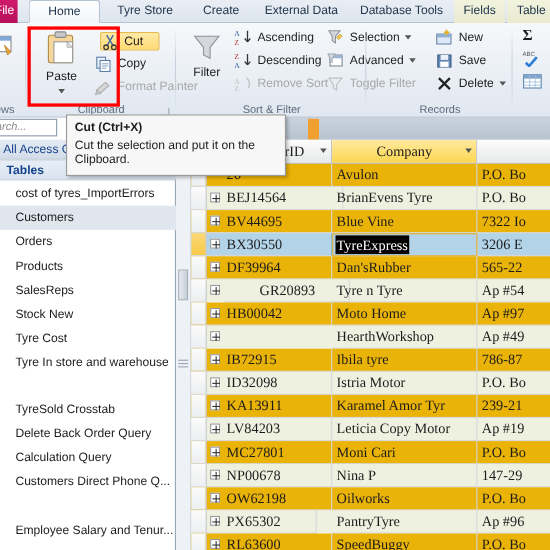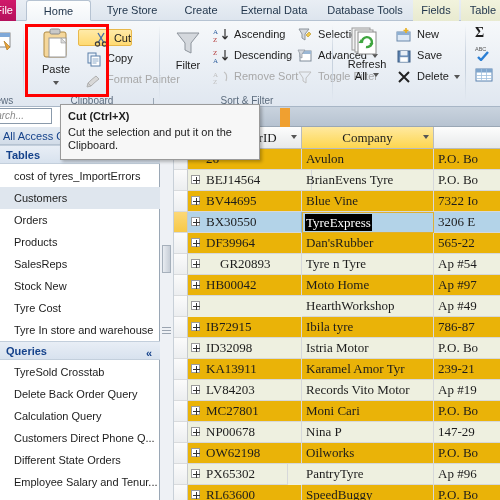--- a/index.html
+++ b/index.html
@@ -259,21 +259,21 @@
         <svg width="34" height="34" viewBox="0 0 34 34">
           <rect x="5" y="5" width="22" height="25" rx="2" fill="#f5d79b" stroke="#b08a43"></rect>
           <rect x="11" y="2" width="10" height="5" rx="1.5" fill="#c9c9c9" stroke="#8a8a8a"></rect>
           <rect x="10" y="11" width="17" height="19" fill="#fff" stroke="#9a9a9a"></rect>
           <path d="M22 11 L27 16 L22 16 Z" fill="#dcdcdc" stroke="#9a9a9a" stroke-width=".6"></path>
         </svg>
         <div class="lbl">Paste</div>
         <div style="margin-top:1px;width:0;height:0;display:inline-block;border-left:3px solid transparent;border-right:3px solid transparent;border-top:4px solid #555;"></div>
       </div>
 
-      <div class="smallbtn hl-cut" style="left:54px;top:8px;width:54px;text-align:right;">
+      <div class="smallbtn hl-cut" style="left:67px;top:8px;width:54px;">
         <span class="ico">
           <svg width="16" height="16" viewBox="0 0 16 16">
             <path d="M5 2 L11 12 M11 2 L5 12" stroke="#4a6fa5" stroke-width="1.4" fill="none"></path>
             <circle cx="4.5" cy="13" r="2.1" fill="none" stroke="#3d3d3d" stroke-width="1.2"></circle>
             <circle cx="11.5" cy="13" r="2.1" fill="none" stroke="#3d3d3d" stroke-width="1.2"></circle>
           </svg>
         </span>
         <span class="txt">Cut</span>
       </div>
 
@@ -376,33 +376,20 @@
         </span>
         <span class="txt">Toggle Filter</span>
       </div>
 
       <div class="rgroup-label">Sort &amp; Filter</div>
       <div class="rgroup-sep" style="right:0;"></div>
     </div>
 
     <div class="rgroup" style="left:334px;width:132px;">
 
-      <div class="bigbtn" style="left:8px;top:5px;width:50px;">
-        <svg width="34" height="30" viewBox="0 0 34 30">
-          <rect x="2" y="2" width="18" height="22" fill="#f2f2f2" stroke="#9a9a9a"></rect>
-          <rect x="5" y="4" width="18" height="22" fill="#f8f8f8" stroke="#9a9a9a"></rect>
-          <rect x="8" y="6" width="18" height="22" fill="#fff" stroke="#8a8a8a"></rect>
-          <path d="M12 17 a5 5 0 1 1 4 4" stroke="#3ea53e" stroke-width="2.4" fill="none"></path>
-          <path d="M11 13 l1.5 4 l-4 0 z" fill="#3ea53e"></path>
-          <path d="M21 21 l-1.5-4 l4 0 z" fill="#3ea53e"></path>
-        </svg>
-        <div class="lbl">Refresh</div>
-        <div class="lbl" style="display:inline-block;">All</div>
-        <span style="display:inline-block;margin-left:3px;width:0;height:0;border-left:3px solid transparent;border-right:3px solid transparent;border-top:4px solid #555;vertical-align:3px;"></span>
-      </div>
 
       <div class="smallbtn" style="left:62px;top:5px;width:52px;">
         <span class="ico">
           <svg width="16" height="16" viewBox="0 0 16 16">
             <rect x="1" y="5" width="13" height="9" fill="#dce8f5" stroke="#6b88aa"></rect>
             <rect x="1" y="5" width="13" height="3" fill="#8fb0d2"></rect>
             <path d="M10 1 v5 M7.5 3.5 h5" stroke="#e8b020" stroke-width="1.6"></path>
           </svg>
         </span>
         <span class="txt">New</span>
@@ -422,20 +409,21 @@
       <div class="smallbtn" style="left:62px;top:47px;width:64px;">
         <span class="ico">
           <svg width="16" height="16" viewBox="0 0 16 16">
             <path d="M3 3 L13 13 M13 3 L3 13" stroke="#222" stroke-width="2" fill="none"></path>
           </svg>
         </span>
         <span class="txt">Delete</span>
         <span style="display:inline-block;margin-left:2px;width:0;height:0;border-left:3px solid transparent;border-right:3px solid transparent;border-top:4px solid #555;vertical-align:2px;"></span>
       </div>
 
+      <div class="rgroup-label">Records</div>
       <div class="rgroup-sep" style="right:0;"></div>
     </div>
 
     <div class="rgroup" style="left:467px;width:40px;">
       <div class="smallbtn" style="left:8px;top:3px;width:30px;font-family:'Liberation Serif',serif;font-weight:bold;font-size:14px;">
         <span class="txt">Σ</span>
       </div>
       <div class="smallbtn" style="left:8px;top:24px;width:30px;">
         <span class="ico">
           <svg width="18" height="16" viewBox="0 0 18 16">
@@ -467,30 +455,25 @@
 
     <div class="nav-item" style="top:58px;">cost of tyres_ImportErrors</div>
     <div class="nav-item sel" style="top:80px;">Customers</div>
     <div class="nav-item" style="top:102px;">Orders</div>
     <div class="nav-item" style="top:124px;">Products</div>
     <div class="nav-item" style="top:146px;">SalesReps</div>
     <div class="nav-item" style="top:168px;">Stock New</div>
     <div class="nav-item" style="top:190px;">Tyre Cost</div>
     <div class="nav-item" style="top:212px;">Tyre In store and warehouse</div>
 
-    <div class="nav-section" style="top:234px;">
-      <span>Queries</span>
-      <span class="chev">«</span>
-    </div>
 
     <div class="nav-item" style="top:254px;">TyreSold Crosstab</div>
     <div class="nav-item" style="top:276px;">Delete Back Order Query</div>
     <div class="nav-item" style="top:298px;">Calculation Query</div>
     <div class="nav-item" style="top:320px;">Customers Direct Phone Q...</div>
-    <div class="nav-item" style="top:342px;">Different State Orders</div>
     <div class="nav-item" style="top:364px;">Employee Salary and Tenur...</div>
   </div>
 
   <div class="doctab-strip">
     <div class="doctab">Customers</div>
     <div class="doctab-accent"></div>
   </div>
 
   <div class="sheet">
 
@@ -557,21 +540,21 @@
         <div class="rowsel"></div>
         <div class="expander"></div>
         <div class="cell c0" style="left:14px;width:114px;">DF39964</div>
         <div class="cell" style="left:128px;width:132px;">Dan'sRubber</div>
         <div class="cell" style="left:260px;width:70px;">565-22</div>
       </div>
 
       <div class="row alt" style="top:127px;">
         <div class="rowsel"></div>
         <div class="expander"></div>
-        <div class="cell c0" style="left:14px;width:114px;padding-left:32px;">GR20893</div>
+        <div class="cell c0" style="left:30px;width:114px;padding-left:32px;">GR20893</div>
         <div class="cell" style="left:128px;width:132px;">Tyre n Tyre</div>
         <div class="cell" style="left:260px;width:70px;">Ap #54</div>
       </div>
 
       <div class="row white" style="top:148px;">
         <div class="rowsel"></div>
         <div class="expander"></div>
         <div class="cell c0" style="left:14px;width:114px;">HB00042</div>
         <div class="cell" style="left:128px;width:132px;">Moto Home</div>
         <div class="cell" style="left:260px;width:70px;">Ap #97</div>
@@ -606,21 +589,21 @@
         <div class="expander"></div>
         <div class="cell c0" style="left:14px;width:114px;">KA13911</div>
         <div class="cell" style="left:128px;width:132px;">Karamel Amor Tyr</div>
         <div class="cell" style="left:260px;width:70px;">239-21</div>
       </div>
 
       <div class="row alt" style="top:253px;">
         <div class="rowsel"></div>
         <div class="expander"></div>
         <div class="cell c0" style="left:14px;width:114px;">LV84203</div>
-        <div class="cell" style="left:128px;width:132px;">Records Vito Motor</div>
+        <div class="cell" style="left:128px;width:132px;">Leticia Copy Motor</div>
         <div class="cell" style="left:260px;width:70px;">Ap #19</div>
       </div>
 
       <div class="row white" style="top:274px;">
         <div class="rowsel"></div>
         <div class="expander"></div>
         <div class="cell c0" style="left:14px;width:114px;">MC27801</div>
         <div class="cell" style="left:128px;width:132px;">Moni Cari</div>
         <div class="cell" style="left:260px;width:70px;">P.O. Bo</div>
       </div>

